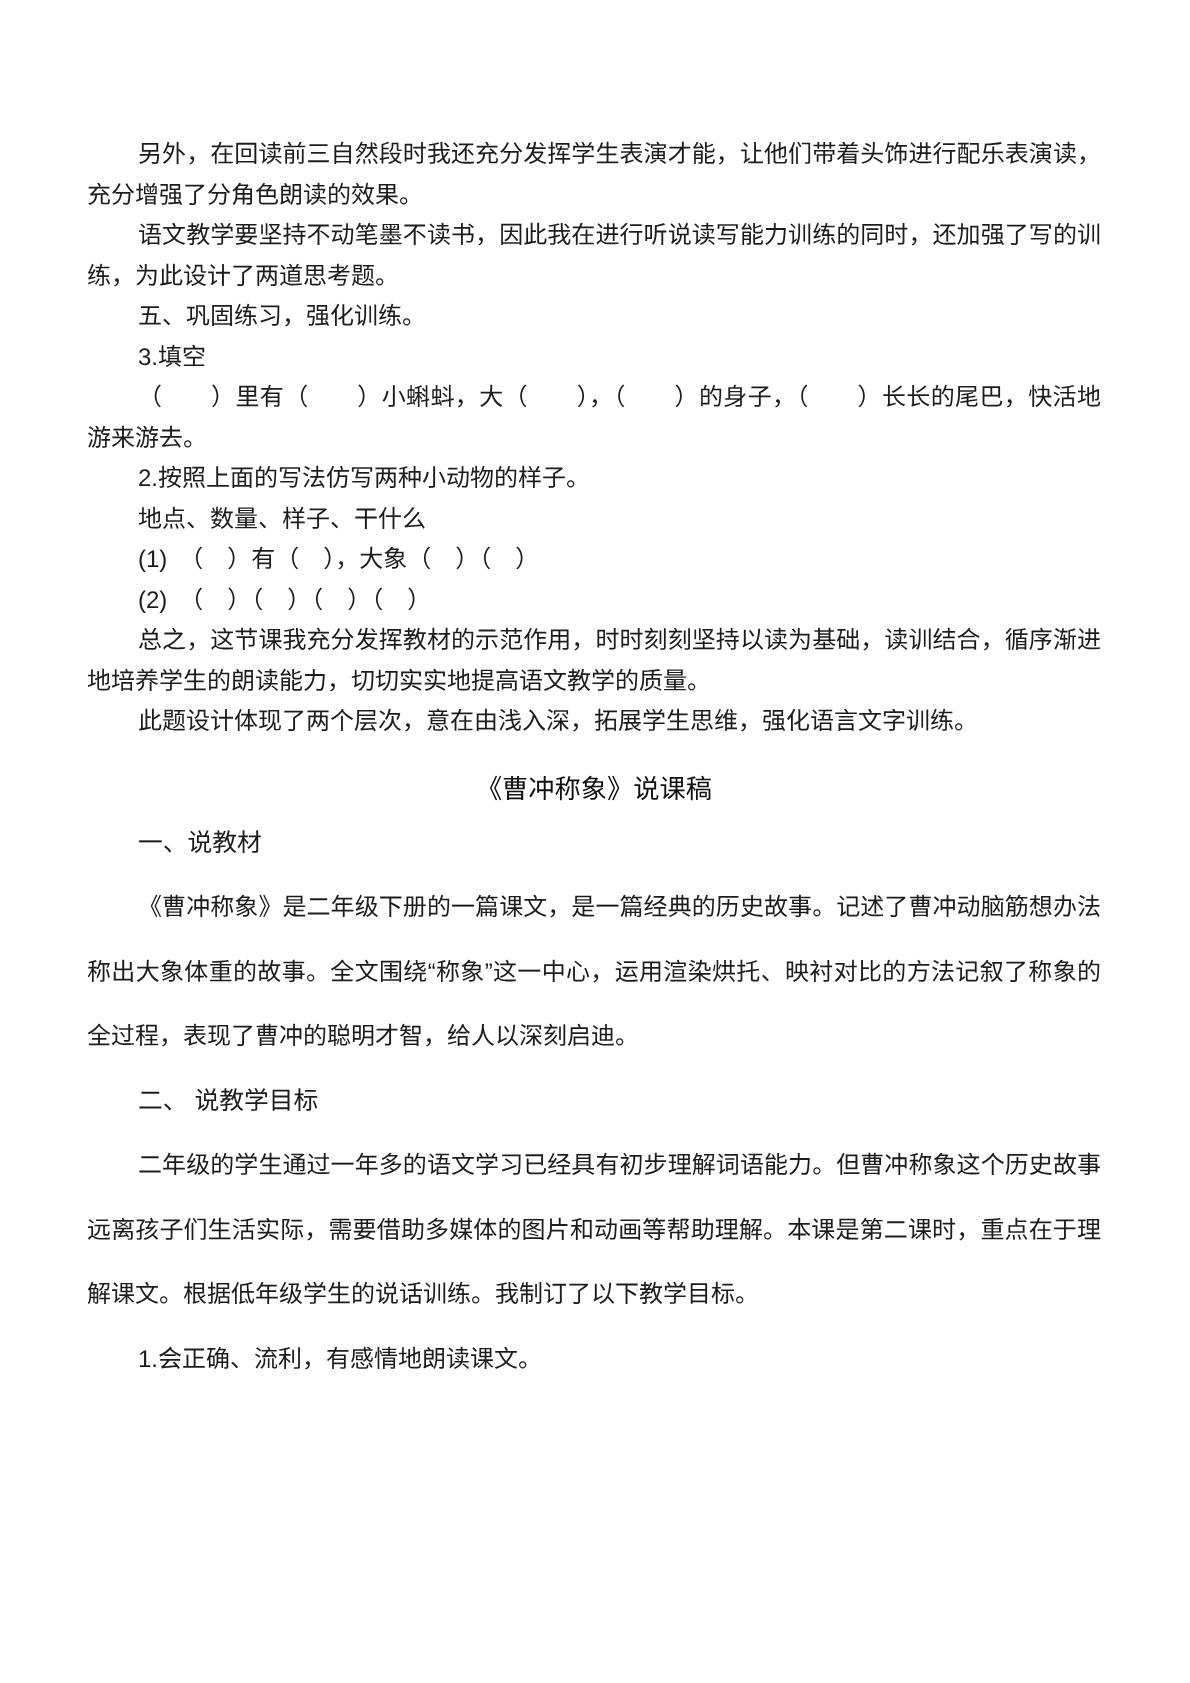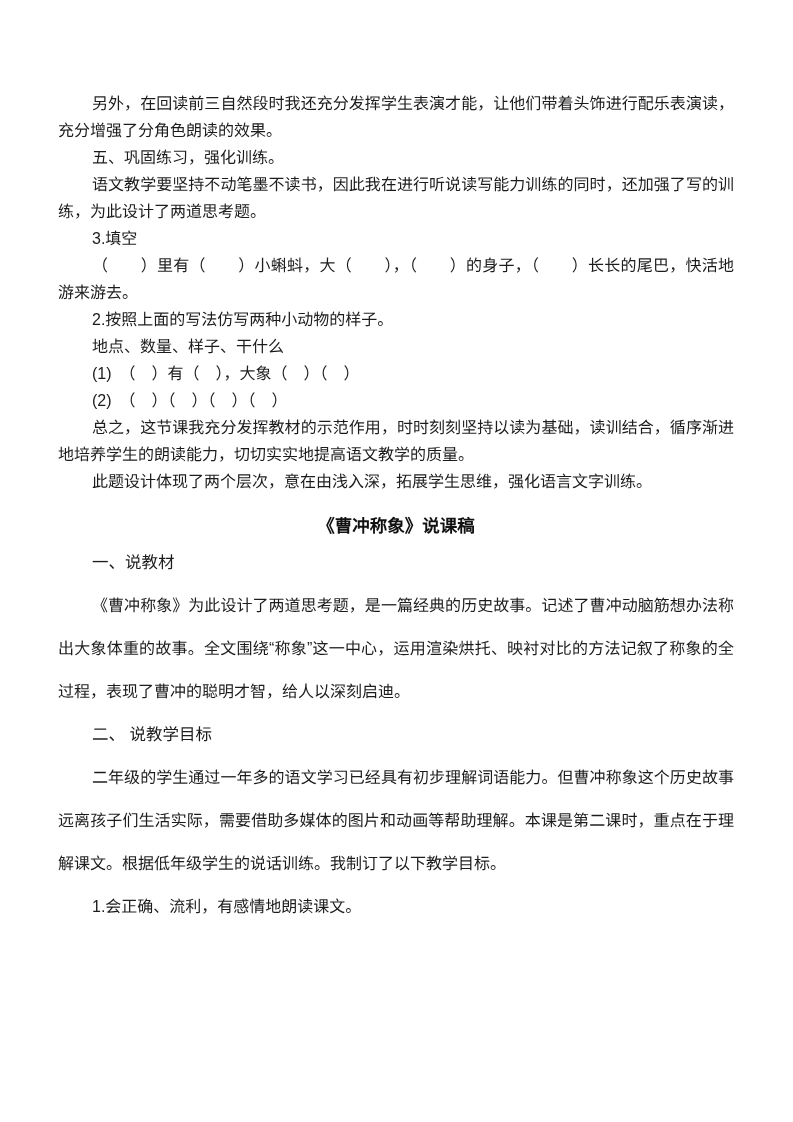--- a/index.html
+++ b/index.html
@@ -27,55 +27,55 @@
   .part2 p, .part2 h3{
     margin:0;
     font-size:16px;
     line-height:43px;
     text-align:justify;
   }
   .ind{text-indent:34px;}
   .doc-title{
     margin:16px 0 0 0;
     font-size:17.5px;
-    font-weight:bold;
+    font-weight:normal;
     text-align:center;
     line-height:30px;
     color:#111;
   }
   .part2 h3{
     font-weight:normal;
     text-indent:34px;
     font-size:16.5px;
   }
   .h-first{margin-top:8px;}
   .p-first{margin-top:12px;}
 </style>
 </head>
 <body>
 
 <div class="page">
 
   <section class="part1">
     <p class="ind">另外，在回读前三自然段时我还充分发挥学生表演才能，让他们带着头饰进行配乐表演读，充分增强了分角色朗读的效果。</p>
+    <p class="ind">语文教学要坚持不动笔墨不读书，因此我在进行听说读写能力训练的同时，还加强了写的训练，为此设计了两道思考题。</p>
     <p class="ind">五、巩固练习，强化训练。</p>
-    <p class="ind">语文教学要坚持不动笔墨不读书，因此我在进行听说读写能力训练的同时，还加强了写的训练，为此设计了两道思考题。</p>
     <p class="ind">3.填空</p>
     <p class="ind">（　　）里有（　　）小蝌蚪，大（　　），（　　）的身子，（　　）长长的尾巴，快活地游来游去。</p>
     <p class="ind">2.按照上面的写法仿写两种小动物的样子。</p>
     <p class="ind">地点、数量、样子、干什么</p>
     <p class="ind">(1)　（　）有（　），大象（　）（　）</p>
     <p class="ind">(2)　（　）（　）（　）（　）</p>
     <p class="ind">总之，这节课我充分发挥教材的示范作用，时时刻刻坚持以读为基础，读训结合，循序渐进地培养学生的朗读能力，切切实实地提高语文教学的质量。</p>
     <p class="ind">此题设计体现了两个层次，意在由浅入深，拓展学生思维，强化语言文字训练。</p>
   </section>
 
   <h1 class="doc-title">《曹冲称象》说课稿</h1>
 
   <section class="part2">
     <h3 class="h-first">一、说教材</h3>
-    <p class="ind p-first">《曹冲称象》为此设计了两道思考题，是一篇经典的历史故事。记述了曹冲动脑筋想办法称出大象体重的故事。全文围绕“称象”这一中心，运用渲染烘托、映衬对比的方法记叙了称象的全过程，表现了曹冲的聪明才智，给人以深刻启迪。</p>
+    <p class="ind p-first">《曹冲称象》是二年级下册的一篇课文，是一篇经典的历史故事。记述了曹冲动脑筋想办法称出大象体重的故事。全文围绕“称象”这一中心，运用渲染烘托、映衬对比的方法记叙了称象的全过程，表现了曹冲的聪明才智，给人以深刻启迪。</p>
     <h3>二、 说教学目标</h3>
     <p class="ind">二年级的学生通过一年多的语文学习已经具有初步理解词语能力。但曹冲称象这个历史故事远离孩子们生活实际，需要借助多媒体的图片和动画等帮助理解。本课是第二课时，重点在于理解课文。根据低年级学生的说话训练。我制订了以下教学目标。</p>
     <p class="ind">1.会正确、流利，有感情地朗读课文。</p>
   </section>
 
 </div>
 
 </body></html>

